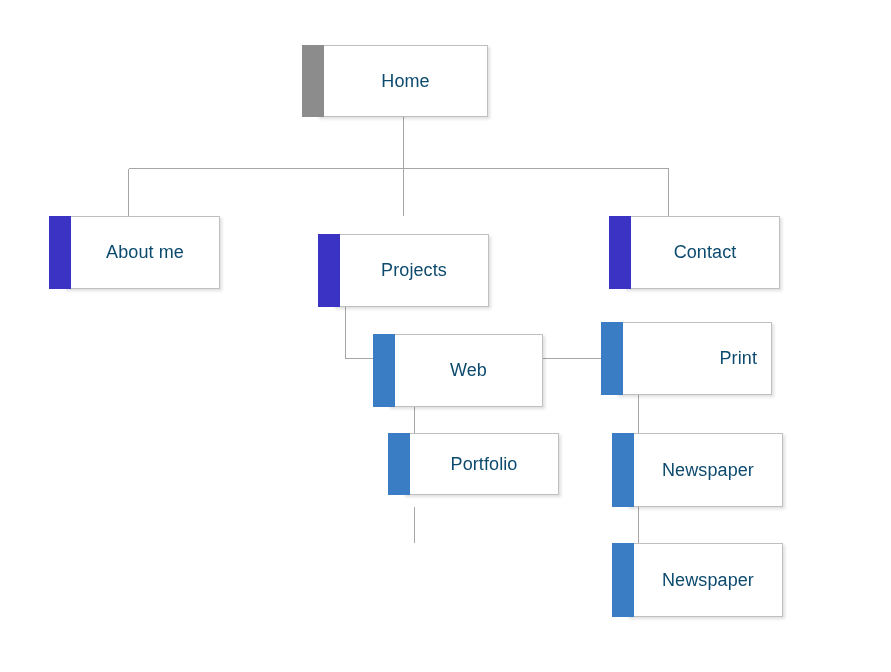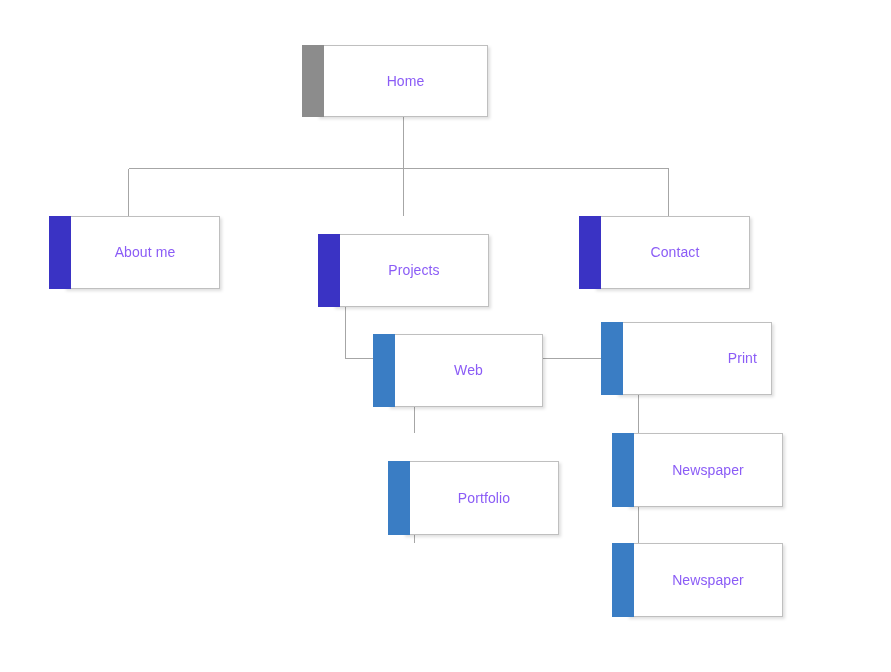--- a/index.html
+++ b/index.html
@@ -47,22 +47,22 @@
     width: 22px;
     box-sizing: border-box;
     z-index: 6;
   }
   .node .accent.gray   { background: #8c8c8c; }
   .node .accent.indigo { background: #3a33c4; }
   .node .accent.steel  { background: #3a7dc4; }
   .node .label {
     position: relative;
     z-index: 7;
-    color: #8b5cf6;
-    font-size: 14px;
+    color: #0c4a6e;
+    font-size: 18px;
     font-weight: 400;
     line-height: 1.35;
     text-align: center;
     letter-spacing: 0.1px;
     padding: 0 14px 0 20px;
     white-space: pre-line;
   }
 </style>
 </head>
 <body>
@@ -102,36 +102,36 @@
   <div class="node" style="left:64px; top:216px; width:156px; height:73px;">
     <span class="accent indigo"></span>
     <span class="label">About me</span>
   </div>
 
   <div class="node" style="left:333px; top:216px; width:156px; height:73px;margin-top:18px;">
     <span class="accent indigo"></span>
     <span class="label">Projects</span>
   </div>
 
-  <div class="node" style="left:594px; top:216px; width:156px; height:73px;">
+  <div class="node" style="left:624px; top:216px; width:156px; height:73px;">
     <span class="accent indigo"></span>
     <span class="label">Contact</span>
   </div>
 
   <div class="node" style="left:388px; top:334px; width:155px; height:73px;">
     <span class="accent steel"></span>
     <span class="label">Web</span>
   </div>
 
   <div class="node" style="left:616px; top:322px; width:156px; height:73px;justify-content:flex-end;">
     <span class="accent steel"></span>
     <span class="label">Print</span>
   </div>
 
-  <div class="node" style="left:403px; top:433px; width:156px; height:74px;margin-top:28px;">
+  <div class="node" style="left:403px; top:433px; width:156px; height:62px;">
     <span class="accent steel"></span>
     <span class="label">Portfolio</span>
   </div>
 
   <div class="node" style="left:627px; top:433px; width:156px; height:74px;">
     <span class="accent steel"></span>
     <span class="label">Newspaper</span>
   </div>
 
 

